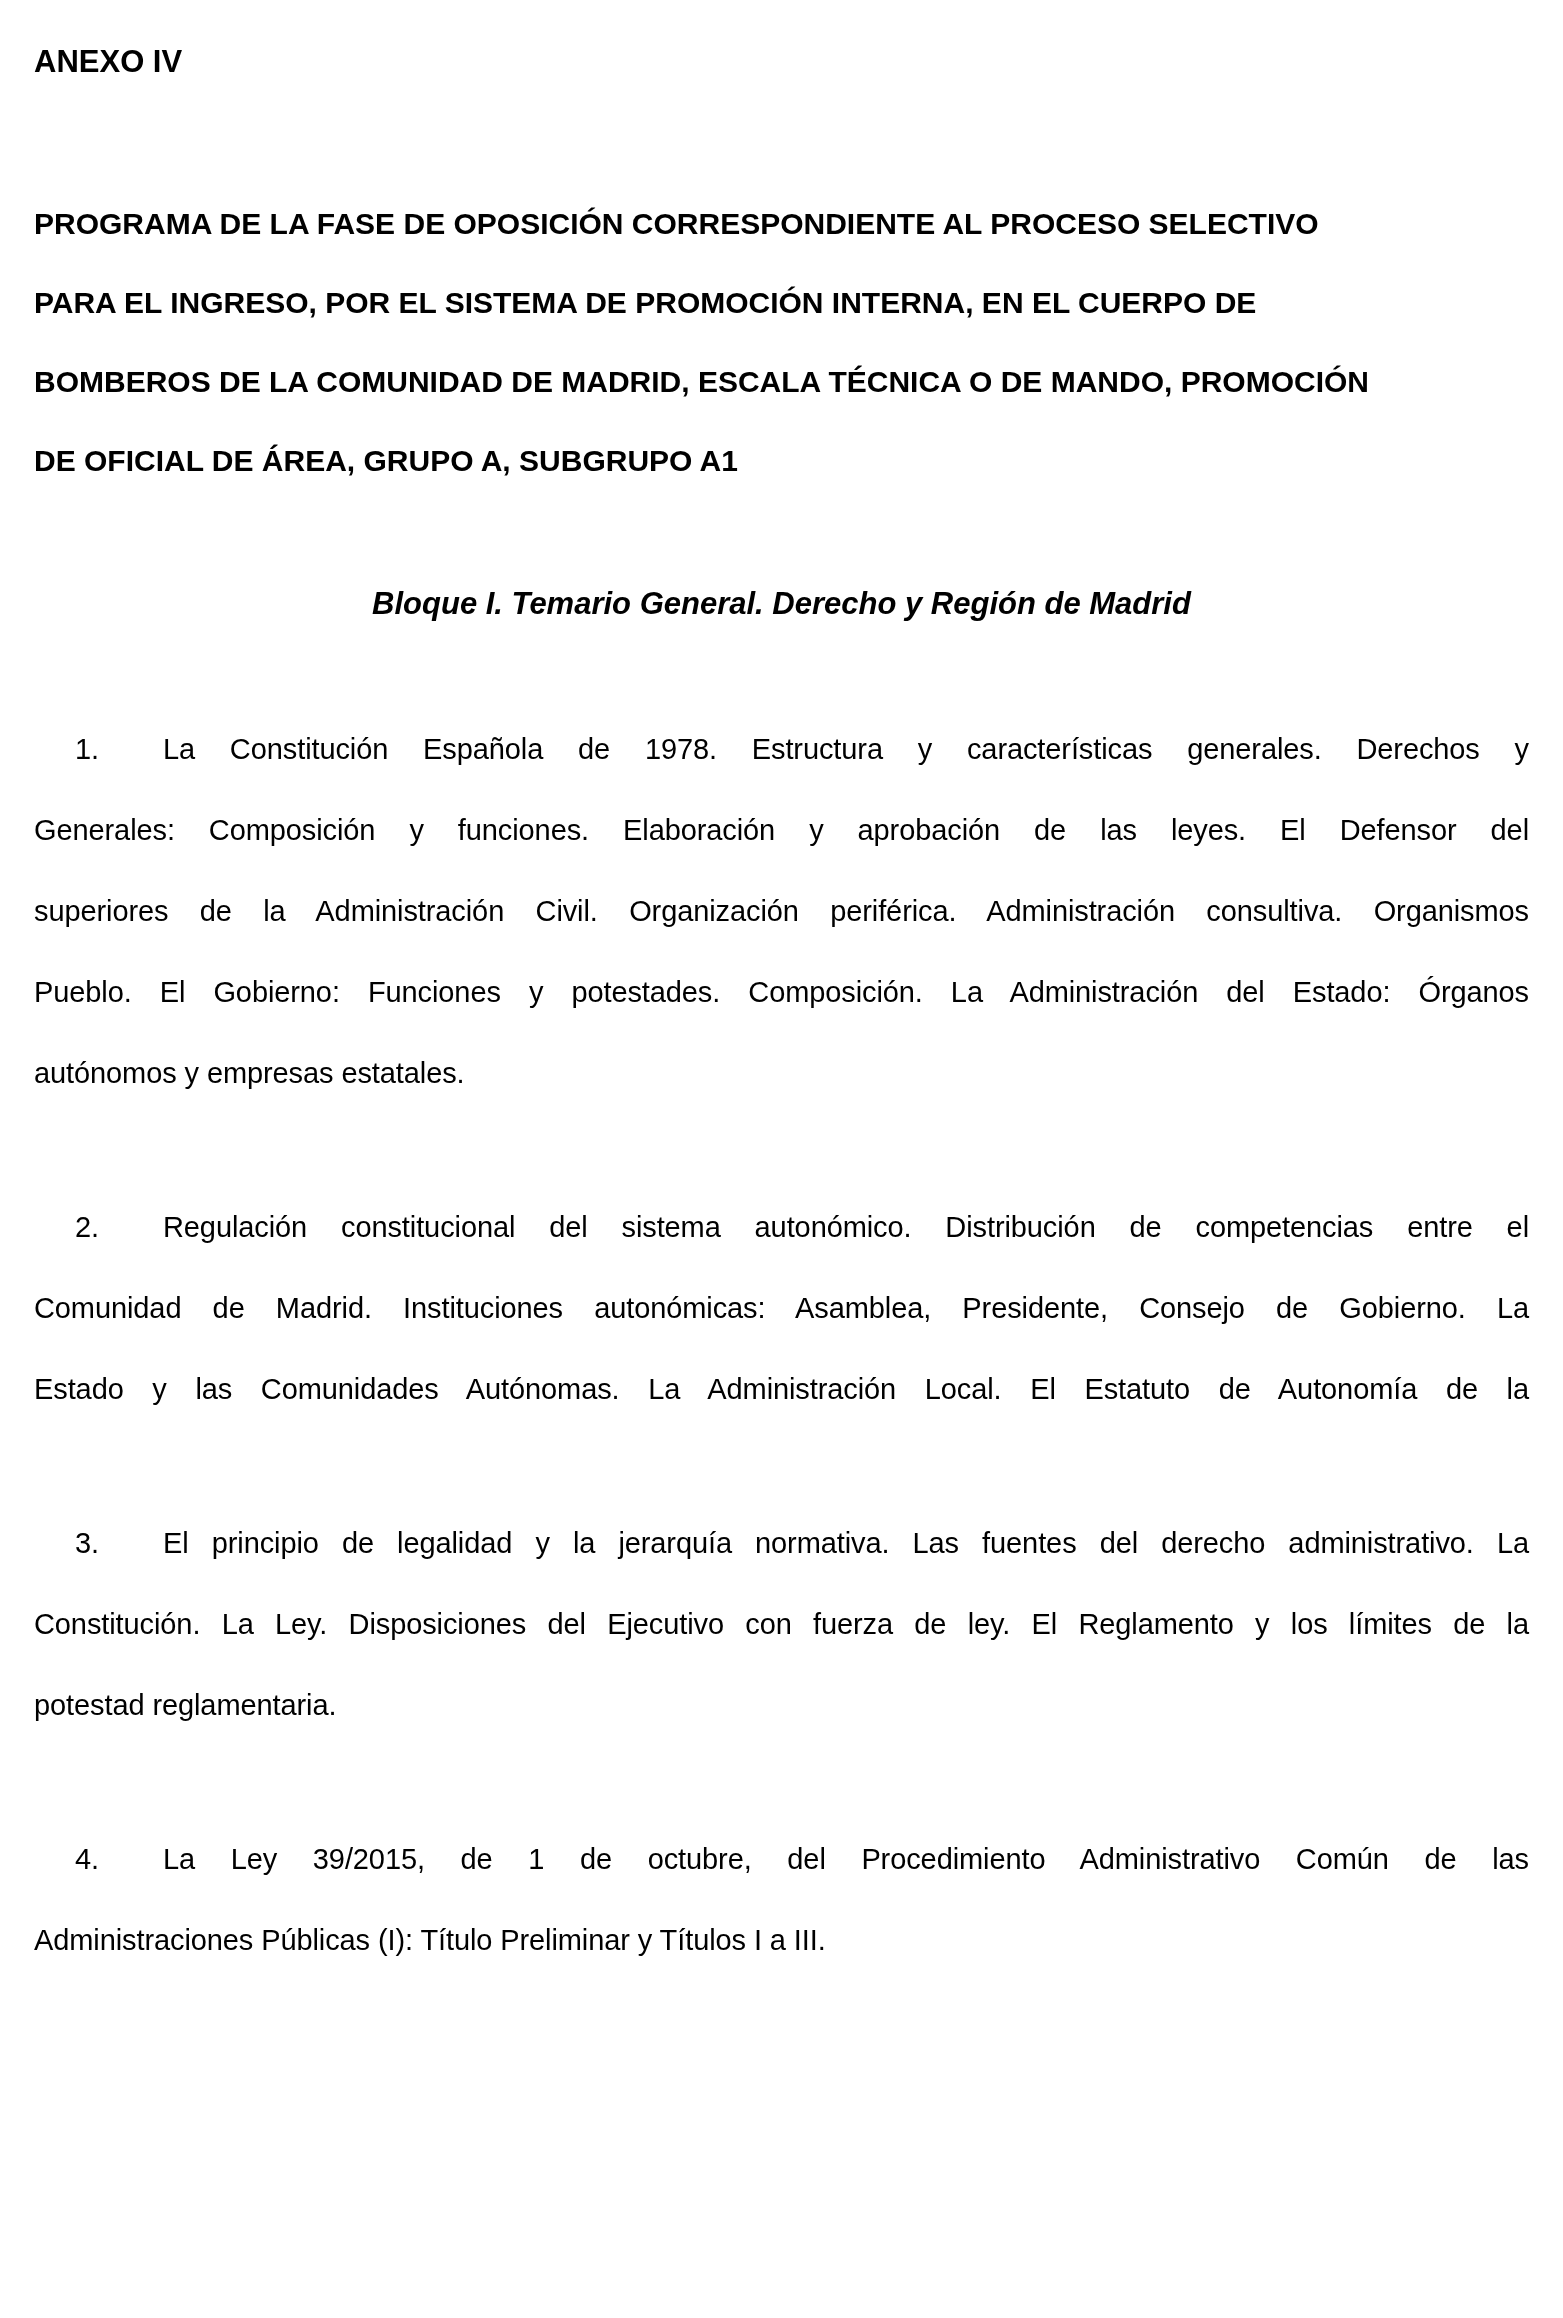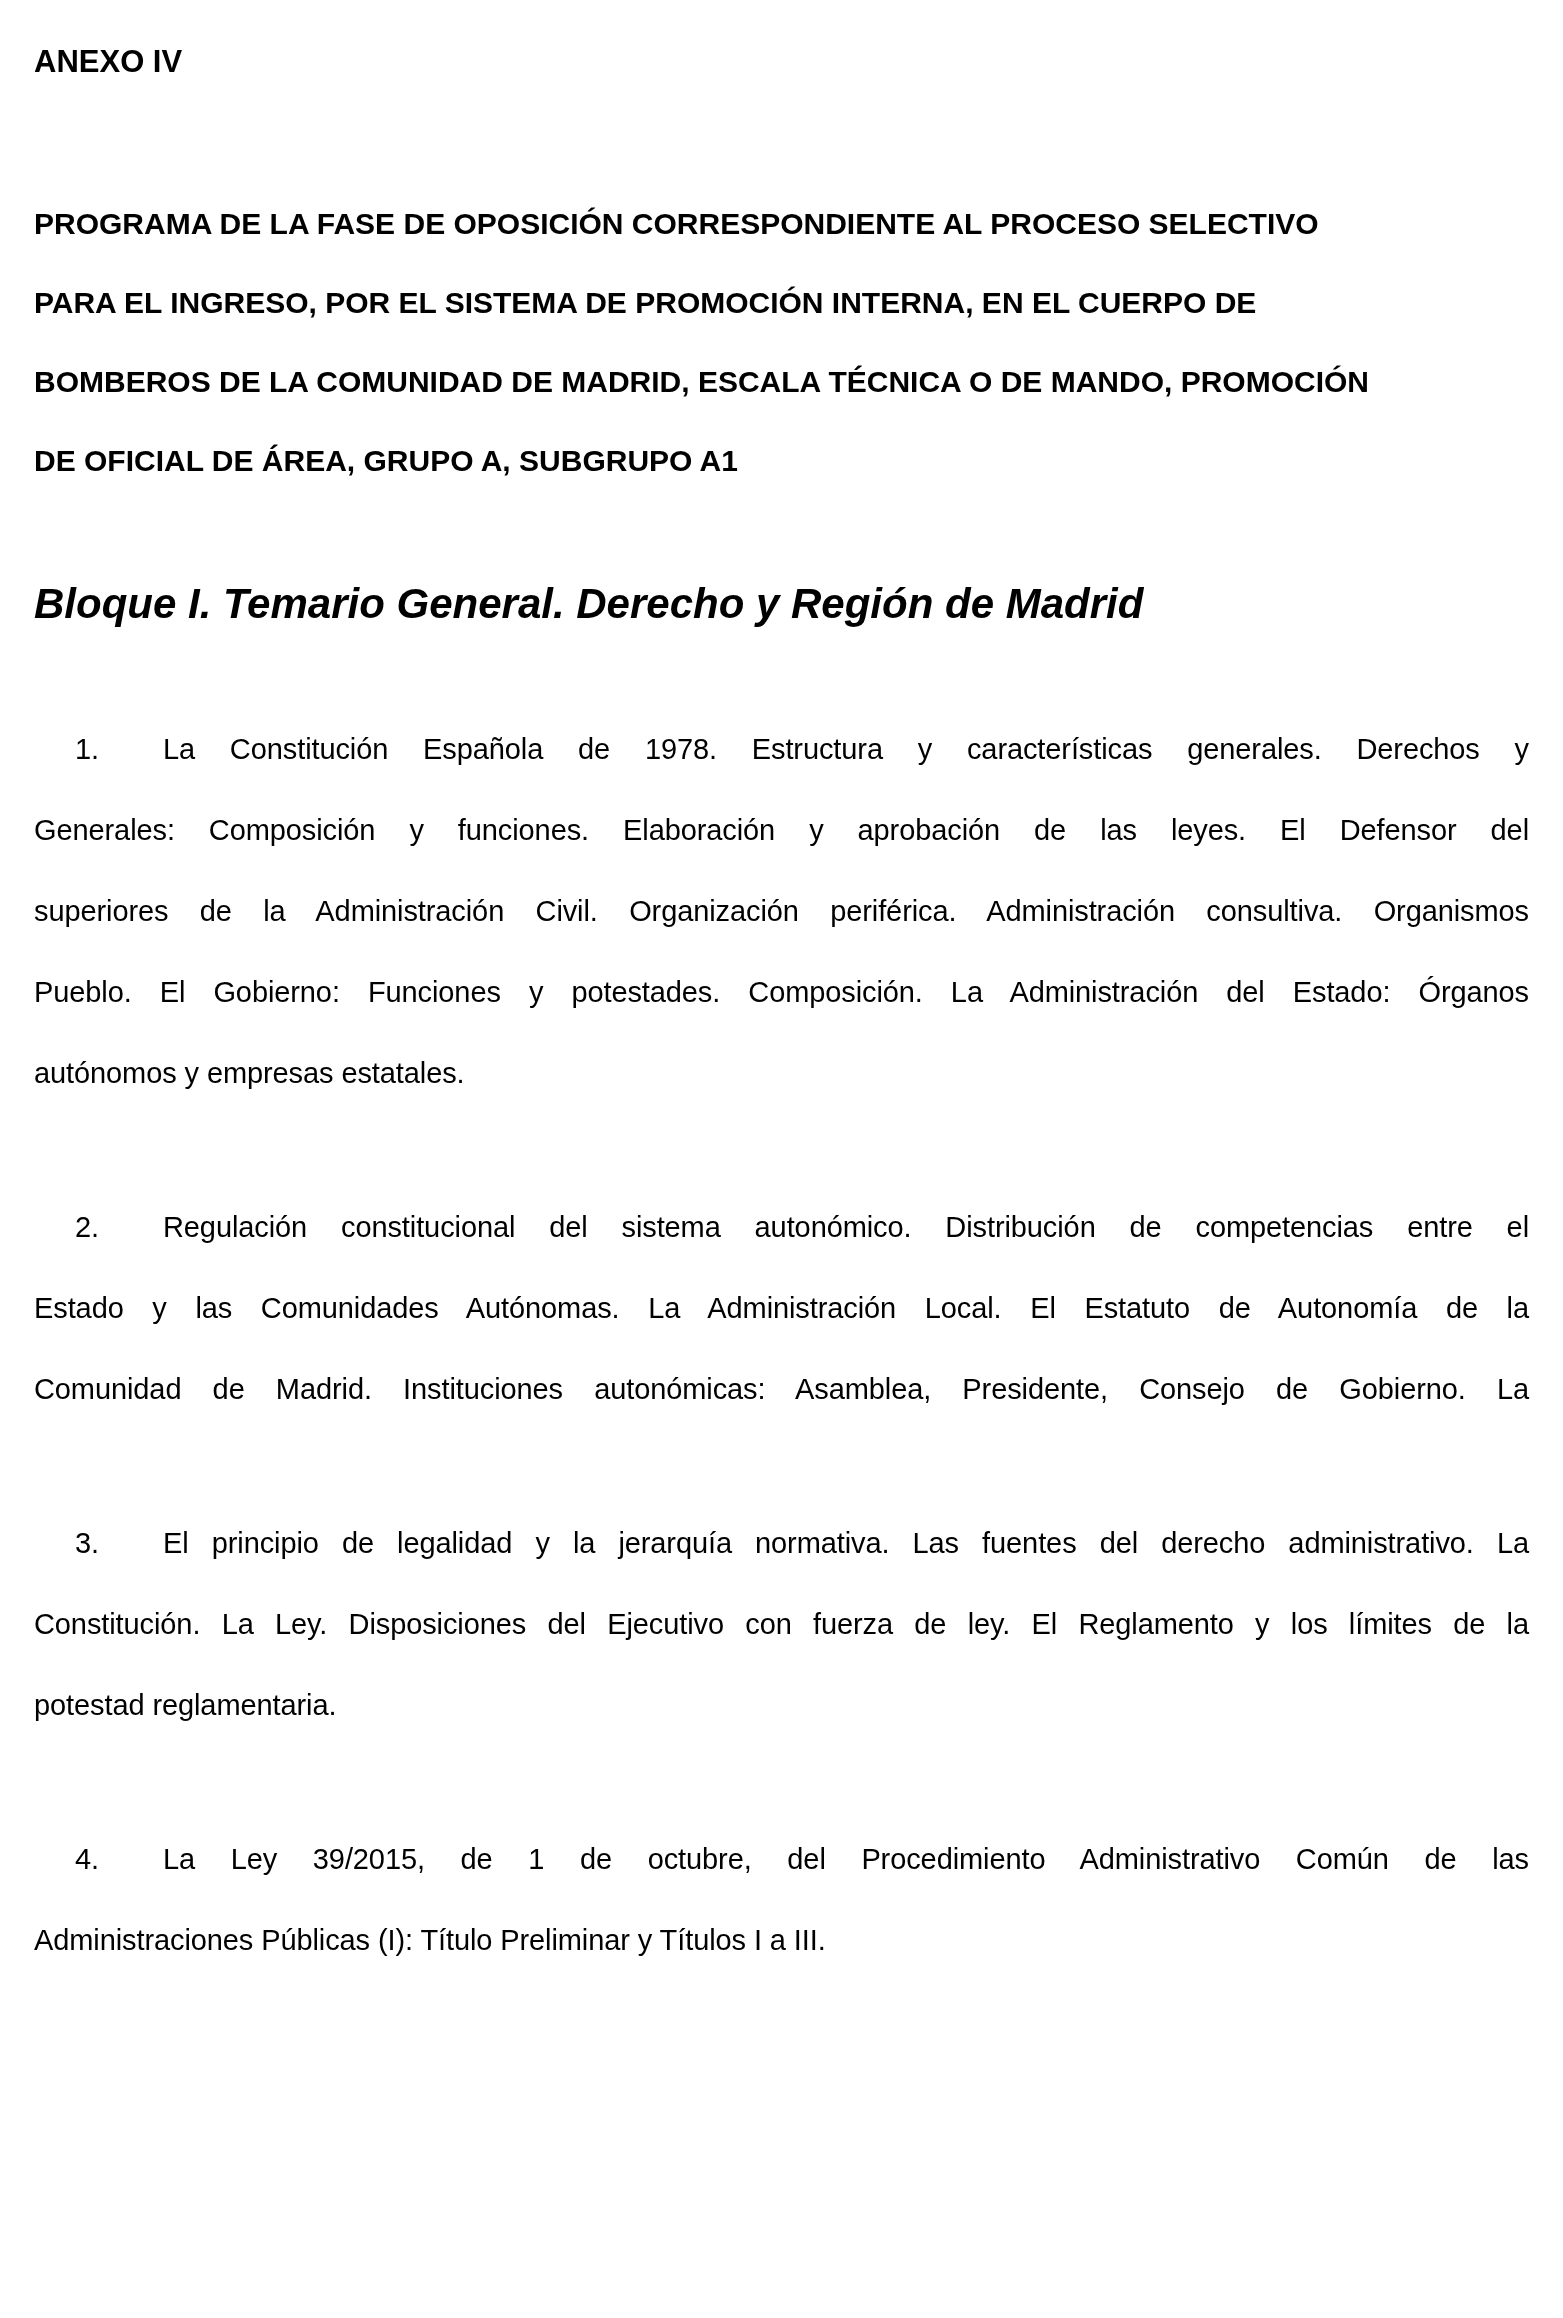--- a/index.html
+++ b/index.html
@@ -33,24 +33,25 @@
   }
   .title-line {
     font-size: 30px;
     font-weight: bold;
     line-height: 79px;
     text-align: left;
     white-space: nowrap;
   }
   .bloque {
     margin: 64px 0 0 0;
-    font-size: 42px;
+    font-size: 31px;
     font-weight: bold;
     font-style: italic;
     line-height: 79px;
+    text-align: center;
   }
   .para {
     margin-top: 73px;
   }
   #paragraphs .para:first-child {
     margin-top: 66px;
   }
   .line {
     font-size: 29px;
     line-height: 81px;
@@ -100,22 +101,22 @@
         <div class="line">Generales: Composición y funciones. Elaboración y aprobación de las leyes. El Defensor del</div>
         <div class="line">superiores de la Administración Civil. Organización periférica. Administración consultiva. Organismos</div>
         <div class="line">Pueblo. El Gobierno: Funciones y potestades. Composición. La Administración del Estado: Órganos</div>
         <div class="line last">autónomos y empresas estatales.</div>
       </div>
       <div class="para">
         <div class="line first">
           <span class="num">2.</span>
           <span class="rest">Regulación constitucional del sistema autonómico. Distribución de competencias entre el</span>
         </div>
+        <div class="line">Comunidad de Madrid. Instituciones autonómicas: Asamblea, Presidente, Consejo de Gobierno. La</div>
         <div class="line">Estado y las Comunidades Autónomas. La Administración Local. El Estatuto de Autonomía de la</div>
-        <div class="line">Comunidad de Madrid. Instituciones autonómicas: Asamblea, Presidente, Consejo de Gobierno. La</div>
       </div>
       <div class="para">
         <div class="line first">
           <span class="num">3.</span>
           <span class="rest">El principio de legalidad y la jerarquía normativa. Las fuentes del derecho administrativo. La</span>
         </div>
         <div class="line">Constitución. La Ley. Disposiciones del Ejecutivo con fuerza de ley. El Reglamento y los límites de la</div>
         <div class="line last">potestad reglamentaria.</div>
       </div>
       <div class="para">

